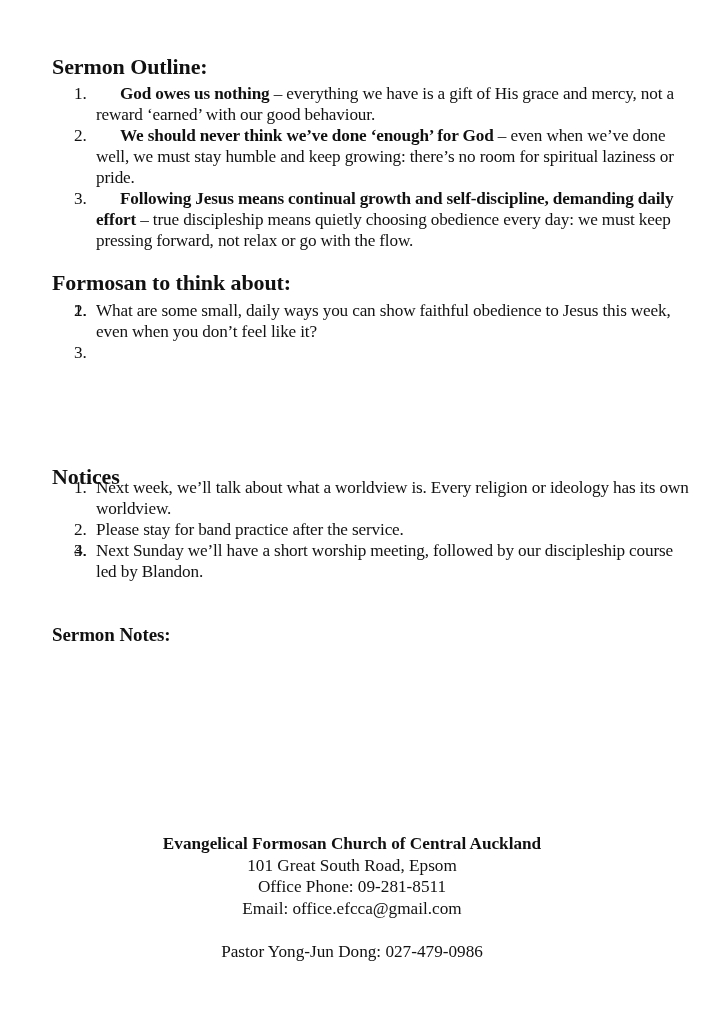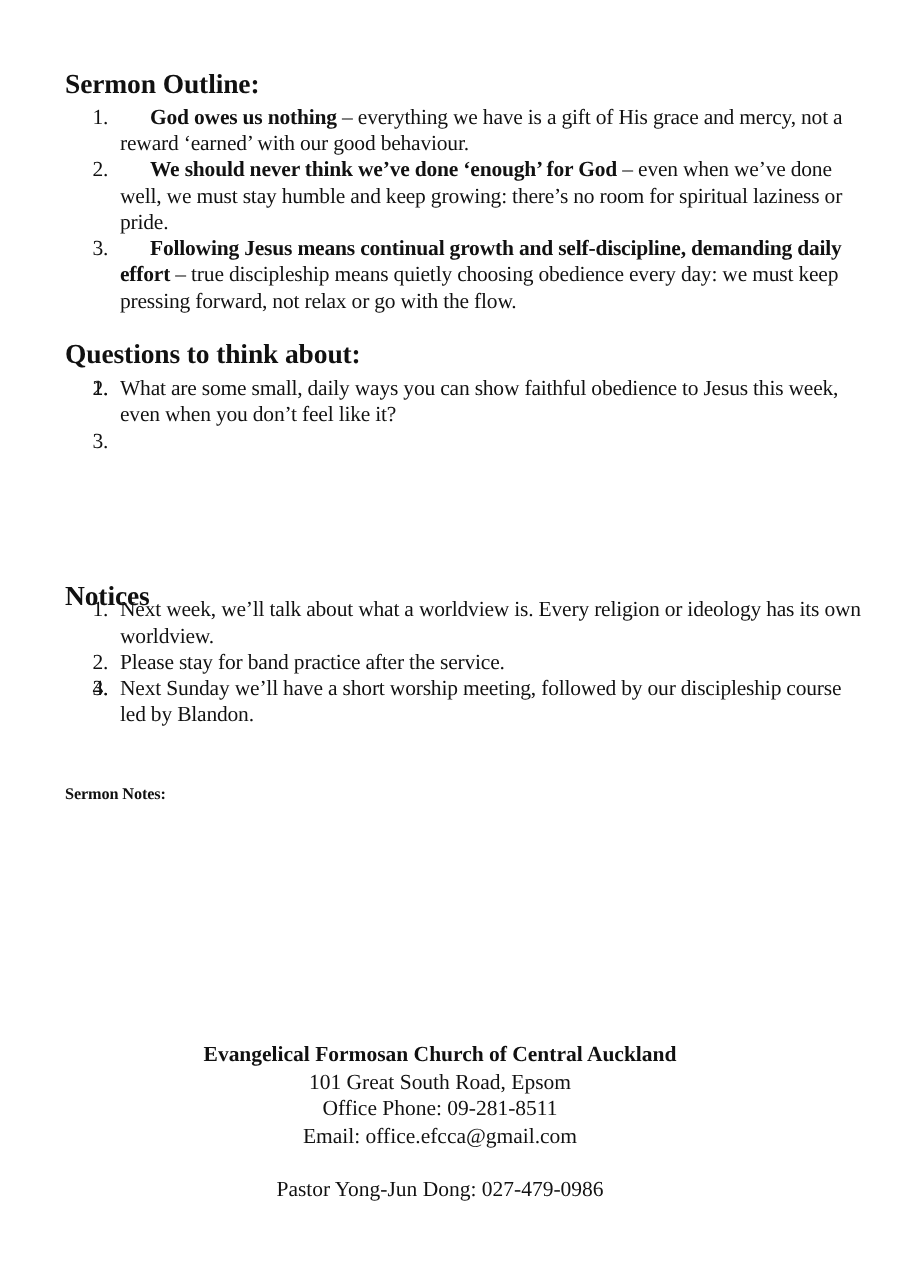--- a/index.html
+++ b/index.html
@@ -23,21 +23,21 @@
     .section-heading {
       position: absolute;
       left: 52px;
       margin: 0;
       font-weight: bold;
       font-size: 22px;
       line-height: 22px;
       letter-spacing: -0.1px;
     }
     .section-heading.small {
-      font-size: 13px;
+      font-size: 19px;
     }
     ol.list {
       position: absolute;
       left: 52px;
       width: 640px;
       margin: 0;
       padding: 0;
       list-style: none;
     }
     ol.list li {
@@ -83,21 +83,21 @@
       <span class="num">1.</span><b>God owes us nothing</b><span> – everything we have is a gift of His grace and mercy, not a reward ‘earned’ with our good behaviour.</span>
     </li>
     <li>
       <span class="num">2.</span><b>We should never think we’ve done ‘enough’ for God</b><span> – even when we’ve done well, we must stay humble and keep growing: there’s no room for spiritual laziness or pride.</span>
     </li>
     <li>
       <span class="num">3.</span><b>Following Jesus means continual growth and self-discipline, demanding daily effort</b><span> – true discipleship means quietly choosing obedience every day: we must keep pressing forward, not relax or go with the flow.</span>
     </li>
   </ol>
 
-  <h2 class="section-heading" style="top:272px;">Questions to think about:</h2>
+  <h2 class="section-heading" style="top:272px;">Formosan to think about:</h2>
   <ol class="list" style="top:300px;">
     <li>
       <span class="num">1.</span>
     </li>
     <li>
       <span class="num">2.</span><span>What are some small, daily ways you can show faithful obedience to Jesus this week, even when you don’t feel like it?</span>
     </li>
     <li>
       <span class="num">3.</span>
     </li>

